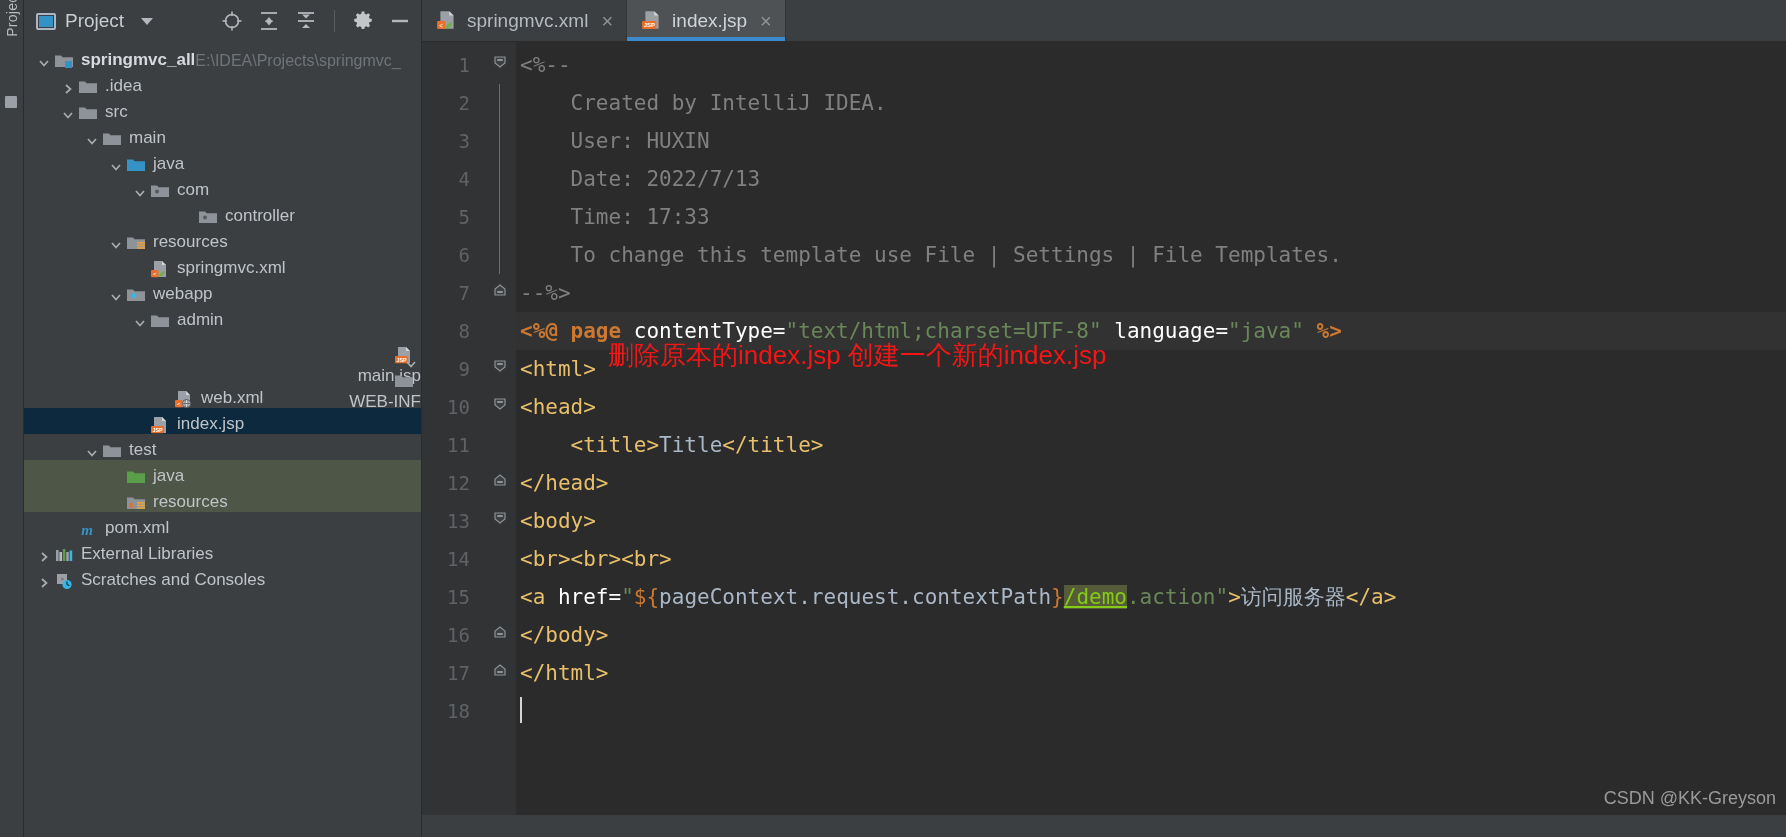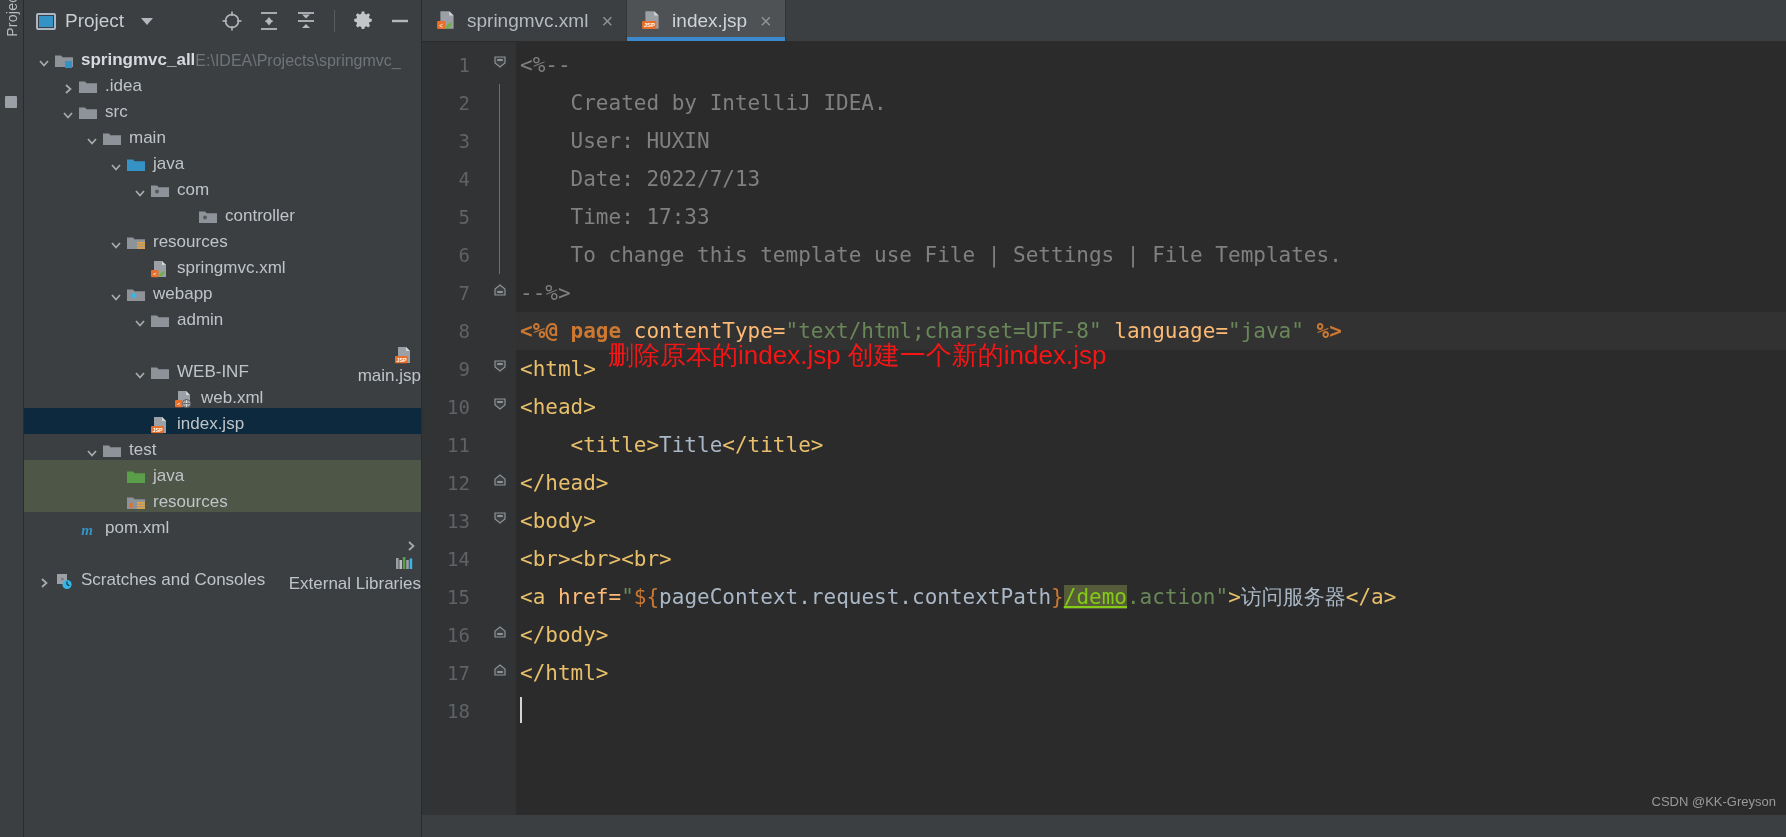--- a/index.html
+++ b/index.html
@@ -266,21 +266,21 @@
     left: 17px;
     top: 22px;
     bottom: -2px;
     width: 1px;
     background: #6b6e70;
   }
 
   
   .c-comment { color: #808080; }
   .c-tag     { color: #e8bf6a; }
-  .c-attr    { color: #fdba74; }
+  .c-attr    { color: #ffffff; }
   .c-str     { color: #6a8759; }
   .c-kw      { color: #cc7832; font-weight: bold; }
   .c-el      { color: #cc7832; }
   .c-plain   { color: #a9b7c6; }
   .c-text    { color: #a9b7c6; }
   .c-link {
     background: #565c3a;
     text-decoration: underline;
     color: #84cc16;
   }
@@ -300,21 +300,21 @@
     font-size: 26px;
     font-family: "Liberation Sans", sans-serif;
     white-space: nowrap;
   }
 
   .watermark {
     position: absolute;
     right: 10px;
     bottom: 6px;
     color: #9a9a9a;
-    font-size: 13px;
+    font-size: 18px;
     font-family: "Liberation Sans", sans-serif;
   }
 
   .editor-bottom-strip {
     height: 22px;
     flex: 0 0 22px;
     background: #3c3f41;
   }
   .sidebar-bottom-strip {
     height: 22px;
@@ -534,21 +534,21 @@
           <span class="row-icon">
             <svg viewBox="0 0 20 18" width="20" height="18">
               <path d="M4 1h8l4 4v12H4z" fill="#9aa0a6"></path>
               <path d="M12 1l4 4h-4z" fill="#cfd4d8"></path>
               <rect x="1" y="10" width="13" height="7.2" rx="1" fill="#e8702a"></rect>
               <text x="7.5" y="15.8" font-size="5.4" font-family="Liberation Sans, sans-serif" fill="#ffffff" text-anchor="middle" font-weight="bold">JSP</text>
             </svg>
           </span>
           <span class="row-label">main.jsp</span>
         </div>
-        <div class="row" style="padding-left: 108px;">
+        <div class="row" style="padding-left: 108px; flex-direction: column;">
           <span class="arrow">
             <svg width="14" height="14" viewBox="0 0 14 14">
               <polyline points="3,5 7,9.5 11,5" fill="none" stroke="#a8acb0" stroke-width="1.7"></polyline>
             </svg>
           </span>
           <span class="row-icon">
             <svg viewBox="0 0 20 18" width="20" height="18">
               <path d="M1 3.5h6l1.6 1.8H19V15H1z" fill="#8d9399"></path>
             </svg>
           </span>
@@ -619,21 +619,21 @@
         </div>
         <div class="row" style="padding-left: 36px;">
           <span class="arrow"></span>
           <span class="row-icon">
             <svg viewBox="0 0 20 18" width="20" height="18">
               <text x="9" y="15" font-size="15" font-style="italic" font-weight="bold" font-family="Liberation Serif, serif" fill="#3592c4" text-anchor="middle">m</text>
             </svg>
           </span>
           <span class="row-label">pom.xml</span>
         </div>
-        <div class="row" style="padding-left: 12px; flex-direction: column;">
+        <div class="row" style="padding-left: 12px;">
           <span class="arrow">
             <svg width="14" height="14" viewBox="0 0 14 14">
               <polyline points="5,3 9.5,7 5,11" fill="none" stroke="#a8acb0" stroke-width="1.7"></polyline>
             </svg>
           </span>
           <span class="row-icon">
             <svg viewBox="0 0 20 18" width="20" height="18">
               <rect x="2" y="4" width="2.6" height="11" fill="#9aa0a6"></rect>
               <rect x="5.4" y="6" width="2.6" height="9" fill="#b9bdc1"></rect>
               <rect x="8.8" y="3" width="2.6" height="12" fill="#5b9e4a"></rect>

